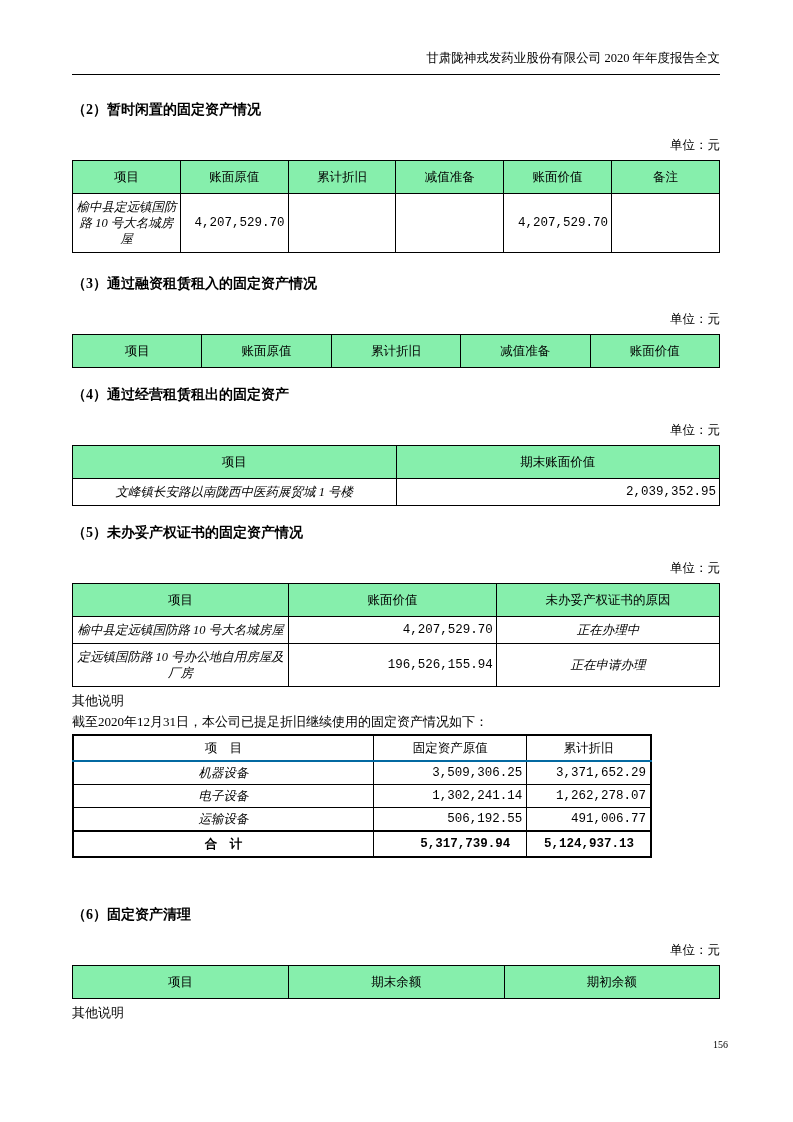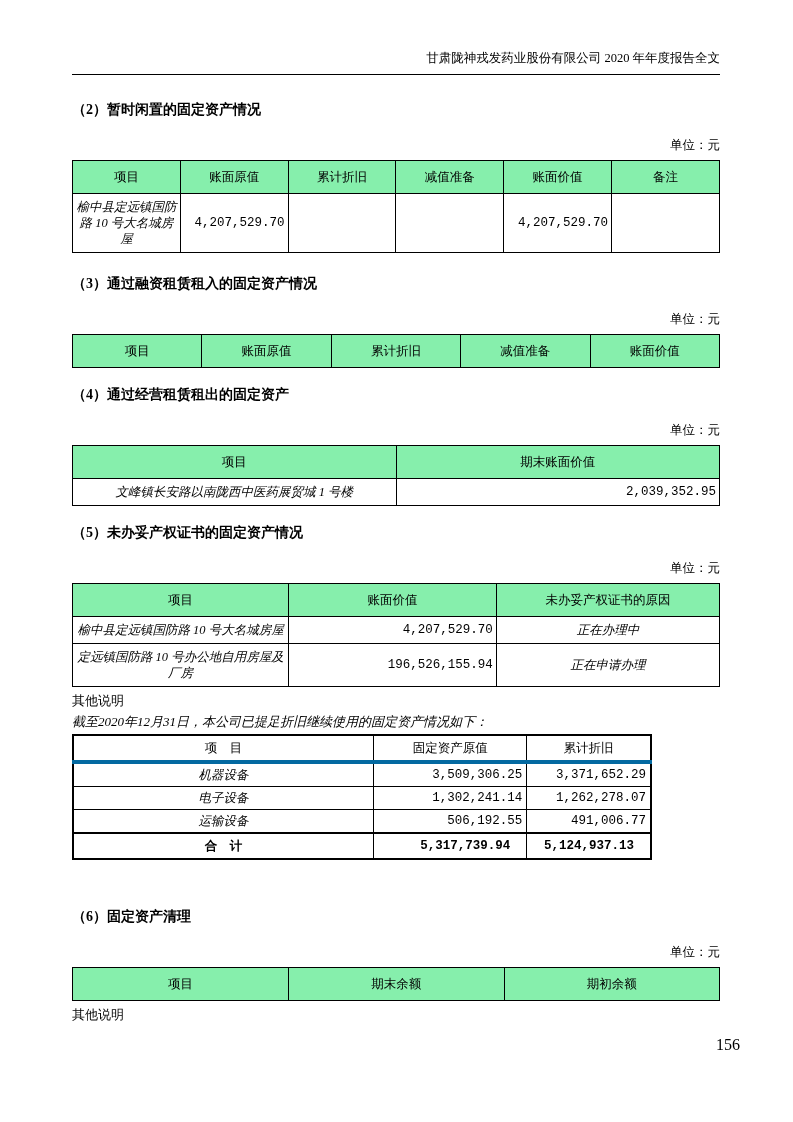--- a/index.html
+++ b/index.html
@@ -71,39 +71,39 @@
   table.dep th, table.dep td {
     border:1px solid #000;
     font-size:12.5px;
     line-height:16px;
     padding:3px 4px;
     overflow:hidden;
   }
   table.dep thead th {
     font-weight:normal;
     text-align:center;
-    border-bottom:4px solid #0369a1;
+    border-bottom:2px solid #0369a1;
     padding:4px 4px;
   }
   table.dep tr.total td {
     border-top:2px solid #000;
     font-weight:bold;
     padding:4px 16px;
   }
   .note {
     margin-top:6px;
     font-size:13px;
     line-height:16px;
   }
-  .note.tight { margin-top:5px;font-style:italic; }
+  .note.tight { margin-top:5px; }
   .page-number {
     position:absolute;
     top:1038px;
-    right:53px;
-    font-size:16px;
+    right:65px;
+    font-size:10px;
     line-height:14px;
   }
 </style>
 </head>
 <body>
 
 <div class="page">
 
   <div class="doc-header">
     <span>甘肃陇神戎发药业股份有限公司 2020 年年度报告全文</span>

